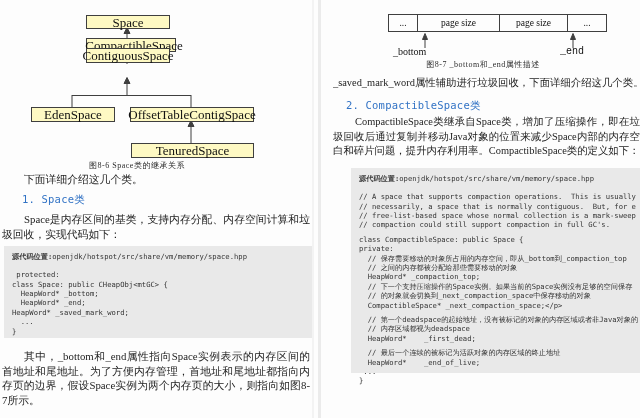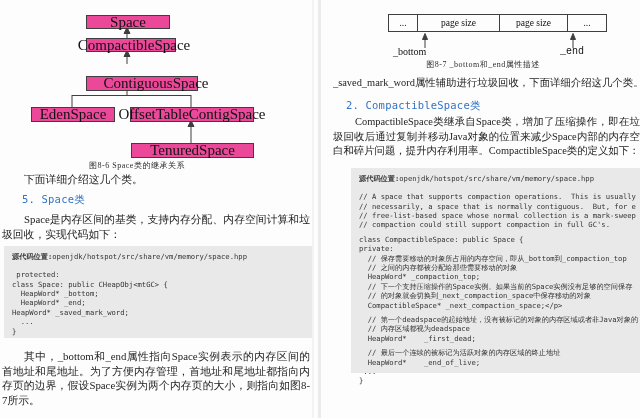--- a/index.html
+++ b/index.html
@@ -13,23 +13,23 @@
   .gutter-b { position:absolute; left:318px; top:0; bottom:0; width:3px; background:#ebebeb; }
 
   .col { position:absolute; top:0; height:418px; overflow:hidden; }
   .col-left  { left:2px;  width:310px; }
   .col-right { left:333px; width:307px; }
 
   
   .fig { position:relative; }
   .fig svg { position:absolute; left:0; top:0; }
   .node {
-    position:absolute; border:1px solid #3f3f3f; background:#ec4899;
+    position:absolute; border:1px solid #3f3f3f; background:#fef9c3;
     display:flex; align-items:center; justify-content:center;
-    font-size:15px; line-height:1; color:#111;
+    font-size:13px; line-height:1; color:#111;
   }
   .fig-caption {
     position:absolute; left:0; width:100%; text-align:center;
     font-size:8px; color:#2c2c2c; letter-spacing:.5px;
   }
   .memrow { position:absolute; display:flex; }
   .memcell {
     border:1px solid #3f3f3f; border-left:none; background:#fdfdfd;
     display:flex; align-items:center; justify-content:center;
     font-size:9.5px; color:#111; height:18px; box-sizing:border-box;
@@ -81,30 +81,30 @@
           <polygon points="122,83.5 128,83.5 125,77.5"></polygon>
           <line x1="70" y1="95.5" x2="189" y2="95.5"></line>
           <line x1="70" y1="95" x2="70" y2="107"></line>
           <line x1="189" y1="95" x2="189" y2="107"></line>
           <line x1="189" y1="126" x2="189" y2="143"></line>
           <polygon points="186,126.5 192,126.5 189,120.5"></polygon>
         </g>
       </svg>
       <div class="node" style="left:84px; top:15px; width:82px; height:12px;">Space</div>
       <div class="node" style="left:84px; top:38px; width:82px; height:12px;padding-left:6px;">CompactibleSpace</div>
-      <div class="node" style="left:84px; top:76px; width:82px; height:13px;padding-left:28px;">ContiguousSpace</div>
+      <div class="node" style="left:84px; top:48px; width:82px; height:13px;">ContiguousSpace</div>
       <div class="node" style="left:29px; top:107px; width:82px; height:13px;text-align:right;">EdenSpace</div>
       <div class="node" style="left:128px; top:107px; width:122px; height:13px;">OffsetTableContigSpace</div>
       <div class="node" style="left:129px; top:143px; width:121px; height:13px;">TenuredSpace</div>
       <div class="fig-caption" style="top:160px; width:270px;">图8-6  Space类的继承关系</div>
     </div>
 
     <div class="para indent" style="top:172px; left:0; width:308px;">下面详细介绍这几个类。</div>
 
-    <div class="sec-heading" style="top:193px; left:20px;">5. Space类</div>
+    <div class="sec-heading" style="top:193px; left:20px;">1. Space类</div>
 
     <div class="para indent" style="top:212px; left:0; width:308px;">Space是内存区间的基类，支持内存分配、内存空间计算和垃圾回收，实现代码如下：</div>
 
     <div class="codeblock" style="top:246px; left:2px; width:308px; height:92px;">
       <div class="code-label-line"><span class="code-label">源代码位置:</span><span class="code-path">openjdk/hotspot/src/share/vm/memory/space.hpp</span></div>
       <div class="code-line"> protected:</div>
       <div class="code-line">class Space: public CHeapObj&lt;mtGC&gt; {</div>
       <div class="code-line">  HeapWord* _bottom;</div>
       <div class="code-line">  HeapWord* _end;</div>
       <div class="code-line">HeapWord* _saved_mark_word;</div>

